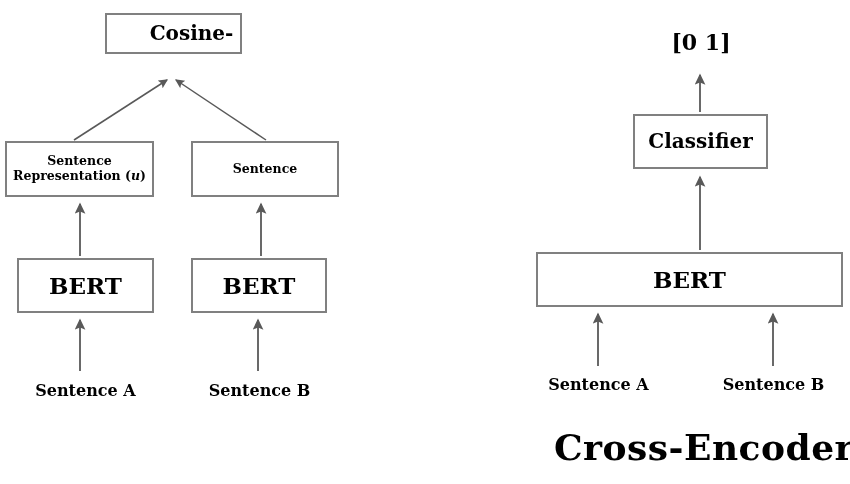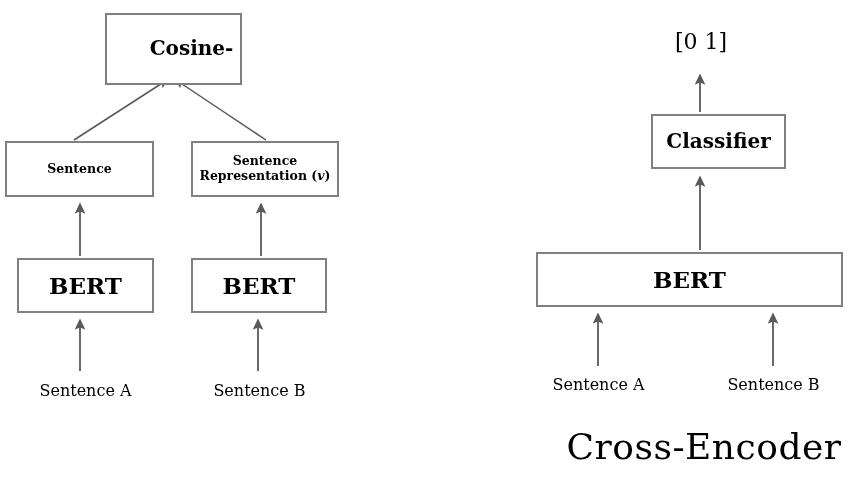--- a/index.html
+++ b/index.html
@@ -33,26 +33,26 @@
     text-align: center;
     color: #000000;
     font-weight: 700;
     line-height: 1.18;
   }
   .label {
     position: absolute;
     color: #000000;
     text-align: center;
     white-space: nowrap;
-    font-weight: 400;
+    font-weight: 700;
   }
 
   
   #cosine-similarity-box {
-    left: 105px; top: 13px; width: 137px; height: 72px;
+    left: 105px; top: 13px; width: 137px; height: 41px;
     font-size: 20px;
     padding-left: 36px;
   }
   #sentence-rep-u-box {
     left: 5px; top: 141px; width: 149px; height: 56px;
     font-size: 12.5px;
     font-weight: 700;
   }
   #sentence-rep-v-box {
     left: 191px; top: 141px; width: 148px; height: 56px;
@@ -82,21 +82,20 @@
   }
 
   
   #score-label {
     left: 636px; top: 29px; width: 130px;
     font-size: 22px;
   }
   #classifier-box {
     left: 633px; top: 114px; width: 135px; height: 55px;
     font-size: 20px;
-    margin-left: 18px;
   }
   #bert-cross-box {
     left: 536px; top: 252px; width: 307px; height: 55px;
     font-size: 23px;
   }
   #sentence-a-right-label {
     left: 513px; top: 375px; width: 171px;
     font-size: 16px;
   }
   #sentence-b-right-label {
@@ -146,27 +145,27 @@
 
   <div class="node" id="cosine-similarity-box">
     <span>
       <span>Cosine-</span><br>
     </span>
   </div>
 
   <div class="node" id="sentence-rep-u-box">
     <span>
       <span>Sentence</span><br>
+      <span>Representation (<span class="var-italic">u</span>)</span>
     </span>
   </div>
 
   <div class="node" id="sentence-rep-v-box">
     <span>
       <span>Sentence</span><br>
-      <span>Representation (<span class="var-italic">v</span>)</span>
     </span>
   </div>
 
   <div class="node" id="bert-left-box">
     <span>BERT</span>
   </div>
 
   <div class="node" id="bert-right-box">
     <span>BERT</span>
   </div>

